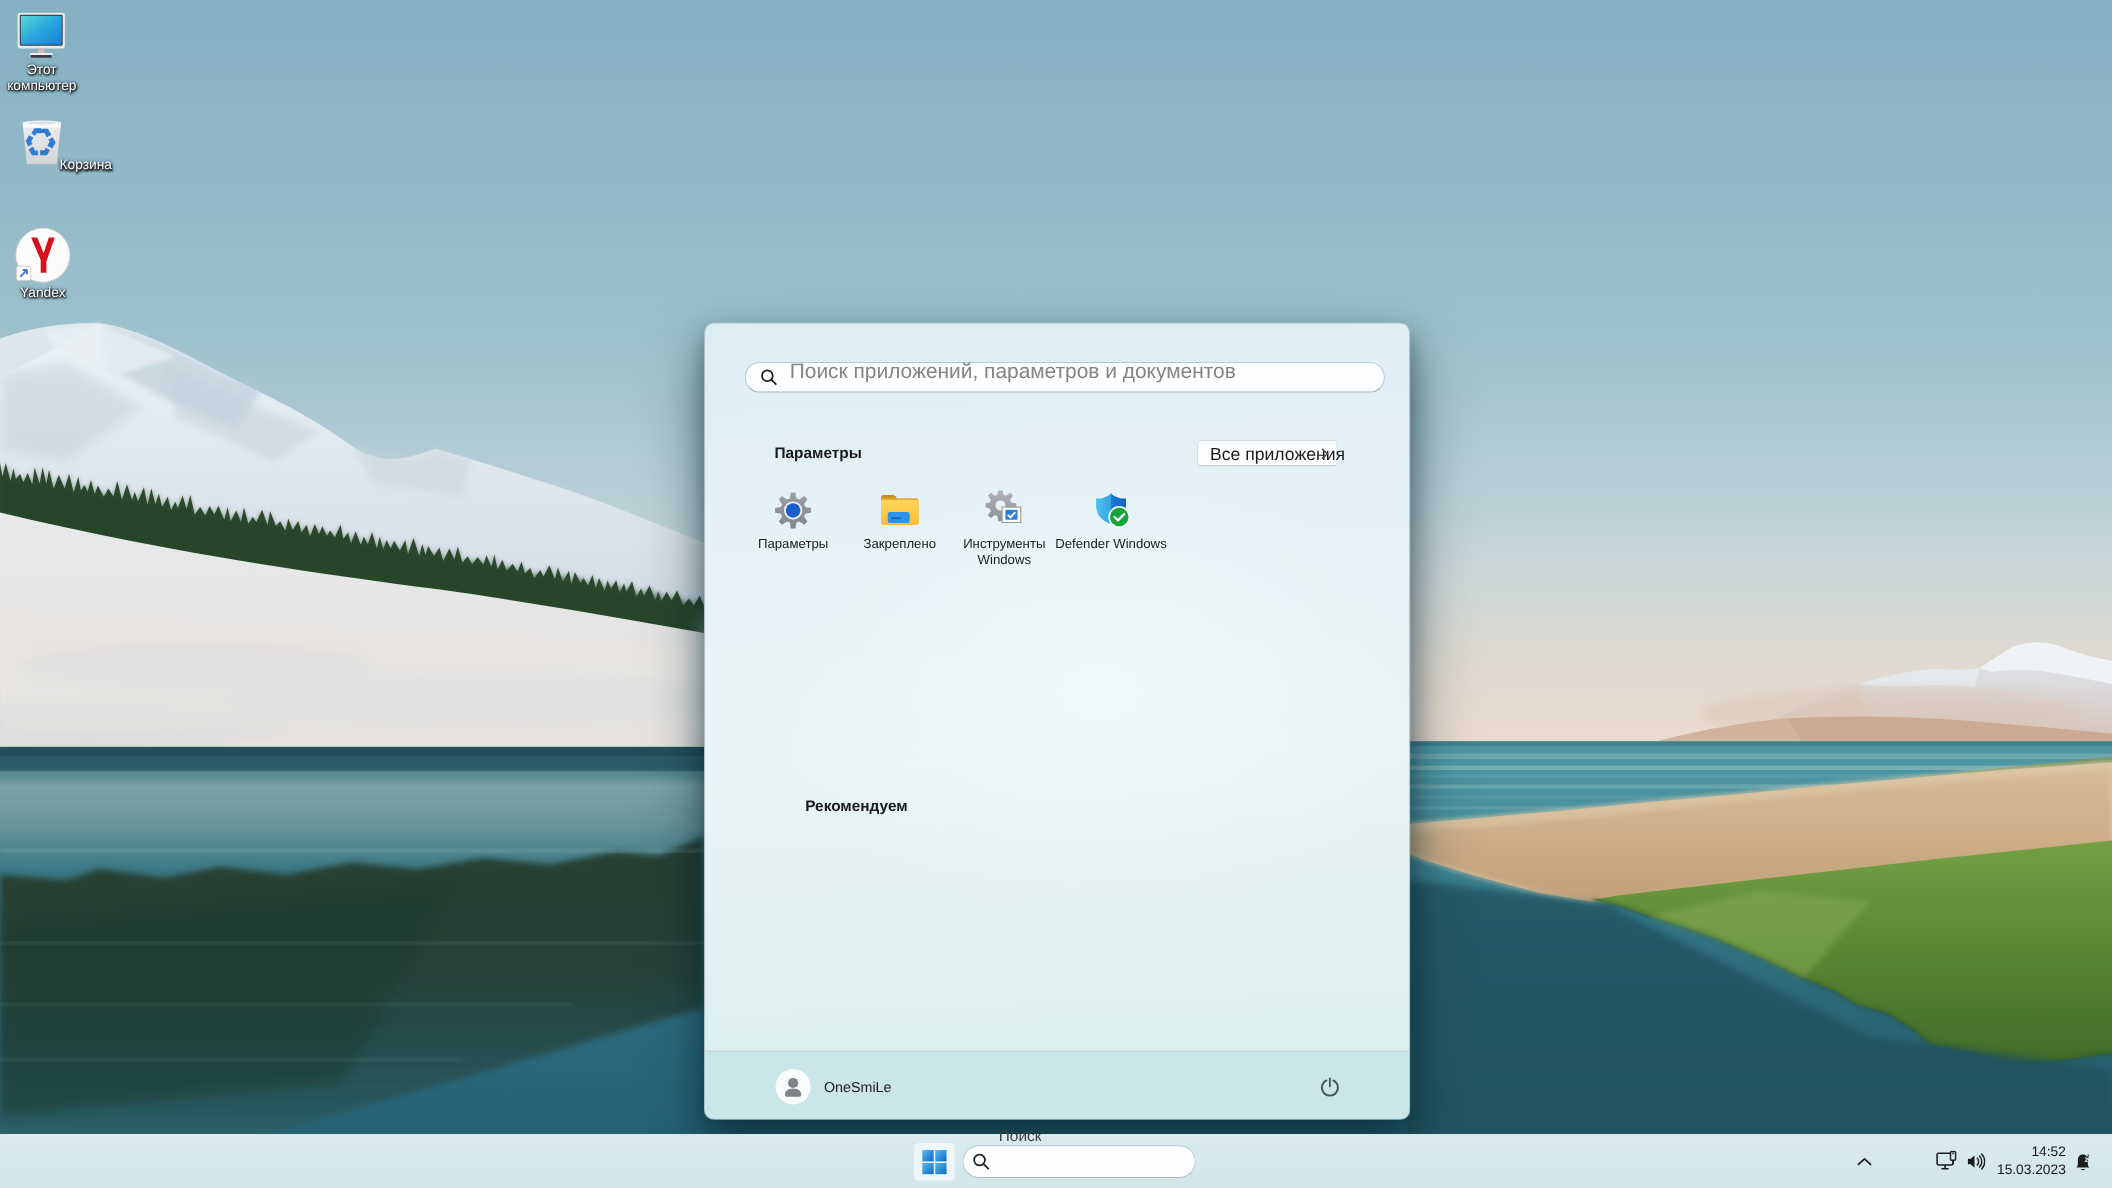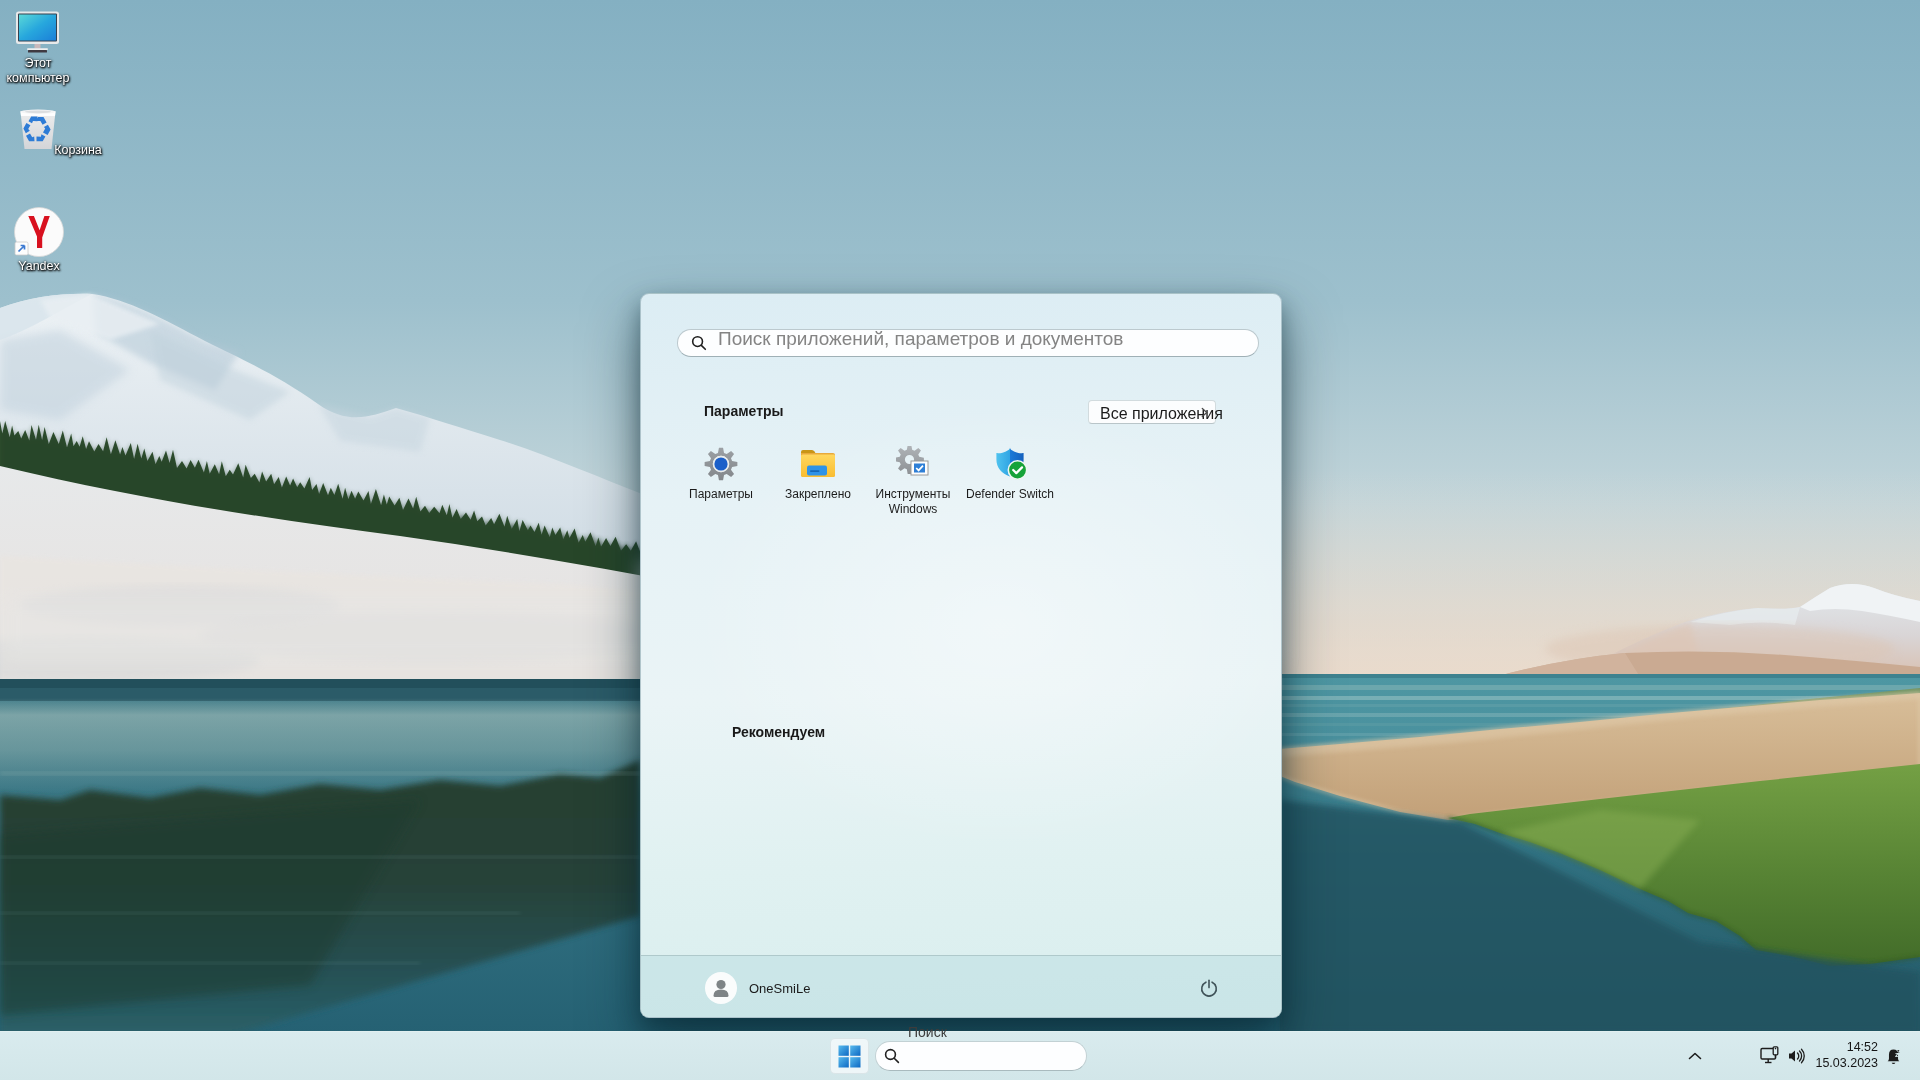--- a/index.html
+++ b/index.html
@@ -274,21 +274,21 @@
             <stop offset="1" stop-color="#1561be"></stop>
           </linearGradient>
         </defs>
     <path d="M17,1.5 C17,3.6 14.2,5.2 10.2,6.4 C6.8,7.4 4.4,7.3 3.4,7.1 L3.4,13.5 C3.4,22 8.6,27.4 17,30.4 C25.4,27.4 30.6,22 30.6,13.5 L30.6,7.1 C29.6,7.3 27.2,7.4 23.8,6.4 C19.8,5.2 17,3.6 17,1.5 Z" fill="url(#shl369)"></path>
     <circle cx="24.5" cy="24" r="9.2" fill="#16a339" stroke="#eef7f1" stroke-width="1.6"></circle>
     <path d="M20.2,24 L23.3,27.1 L29,21.4" fill="none" stroke="#fff" stroke-width="2.2" stroke-linecap="round" stroke-linejoin="round"></path>
   </svg>
   <div class="abs" style="left:32px;top:193px;width:96px;font-size:12px;color:#1c1c1c;text-align:center;">Параметры</div>
   <div class="abs" style="left:129px;top:193px;width:96px;font-size:12px;color:#1c1c1c;text-align:center;">Закреплено</div>
   <div class="abs" style="left:224px;top:193px;width:96px;font-size:12px;color:#1c1c1c;text-align:center;line-height:15px;">Инструменты Windows</div>
-  <div class="abs" style="left:305px;top:193px;width:128px;font-size:12px;color:#1c1c1c;text-align:center;">Defender Switch</div>
+  <div class="abs" style="left:305px;top:193px;width:128px;font-size:12px;color:#1c1c1c;text-align:center;">Defender Windows</div>
 
   <div class="abs" style="left:63px;top:430px;font-size:14px;font-weight:bold;color:#191919;margin-left:28px;">Рекомендуем</div>
 
   <div class="abs" style="left:0;top:661px;width:640px;height:62px;border-radius:0 0 9px 9px;
      background:rgba(192,223,227,0.6);border-top:1px solid rgba(120,145,150,0.35);box-sizing:border-box;"></div>
   <div class="abs" style="left:64px;top:678px;width:32px;height:32px;border-radius:50%;background:#fafcfc;"></div>
   <svg class="abs" style="left:64px;top:678px" width="32" height="32" viewBox="0 0 32 32">
     <circle cx="16" cy="12.5" r="4.6" fill="#7e8486"></circle>
     <path d="M8.5,23.5 Q8.5,17.5 16,17.5 Q23.5,17.5 23.5,23.5 Q23.5,25 22,25 L10,25 Q8.5,25 8.5,23.5 Z" fill="#7e8486"></path>
   </svg>

